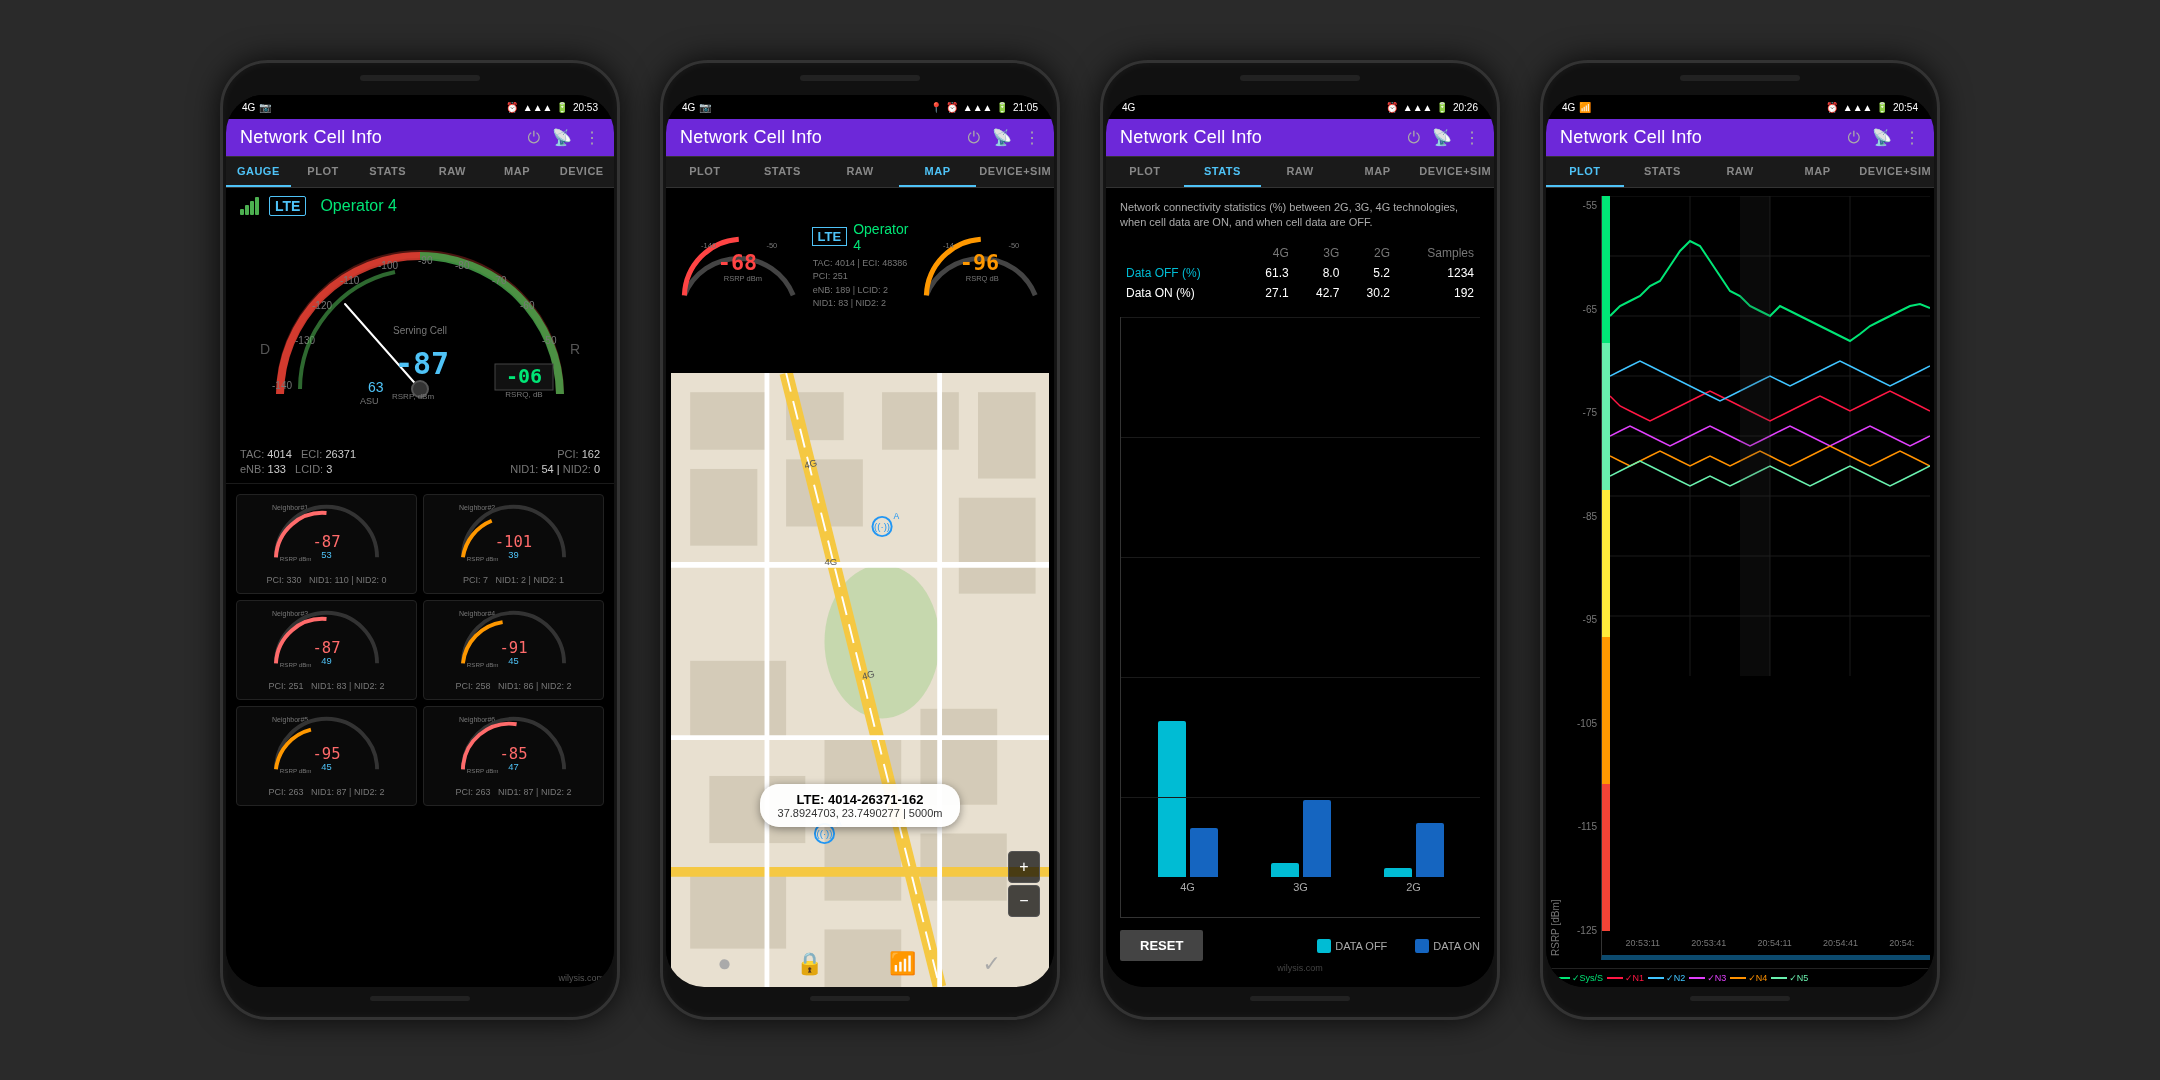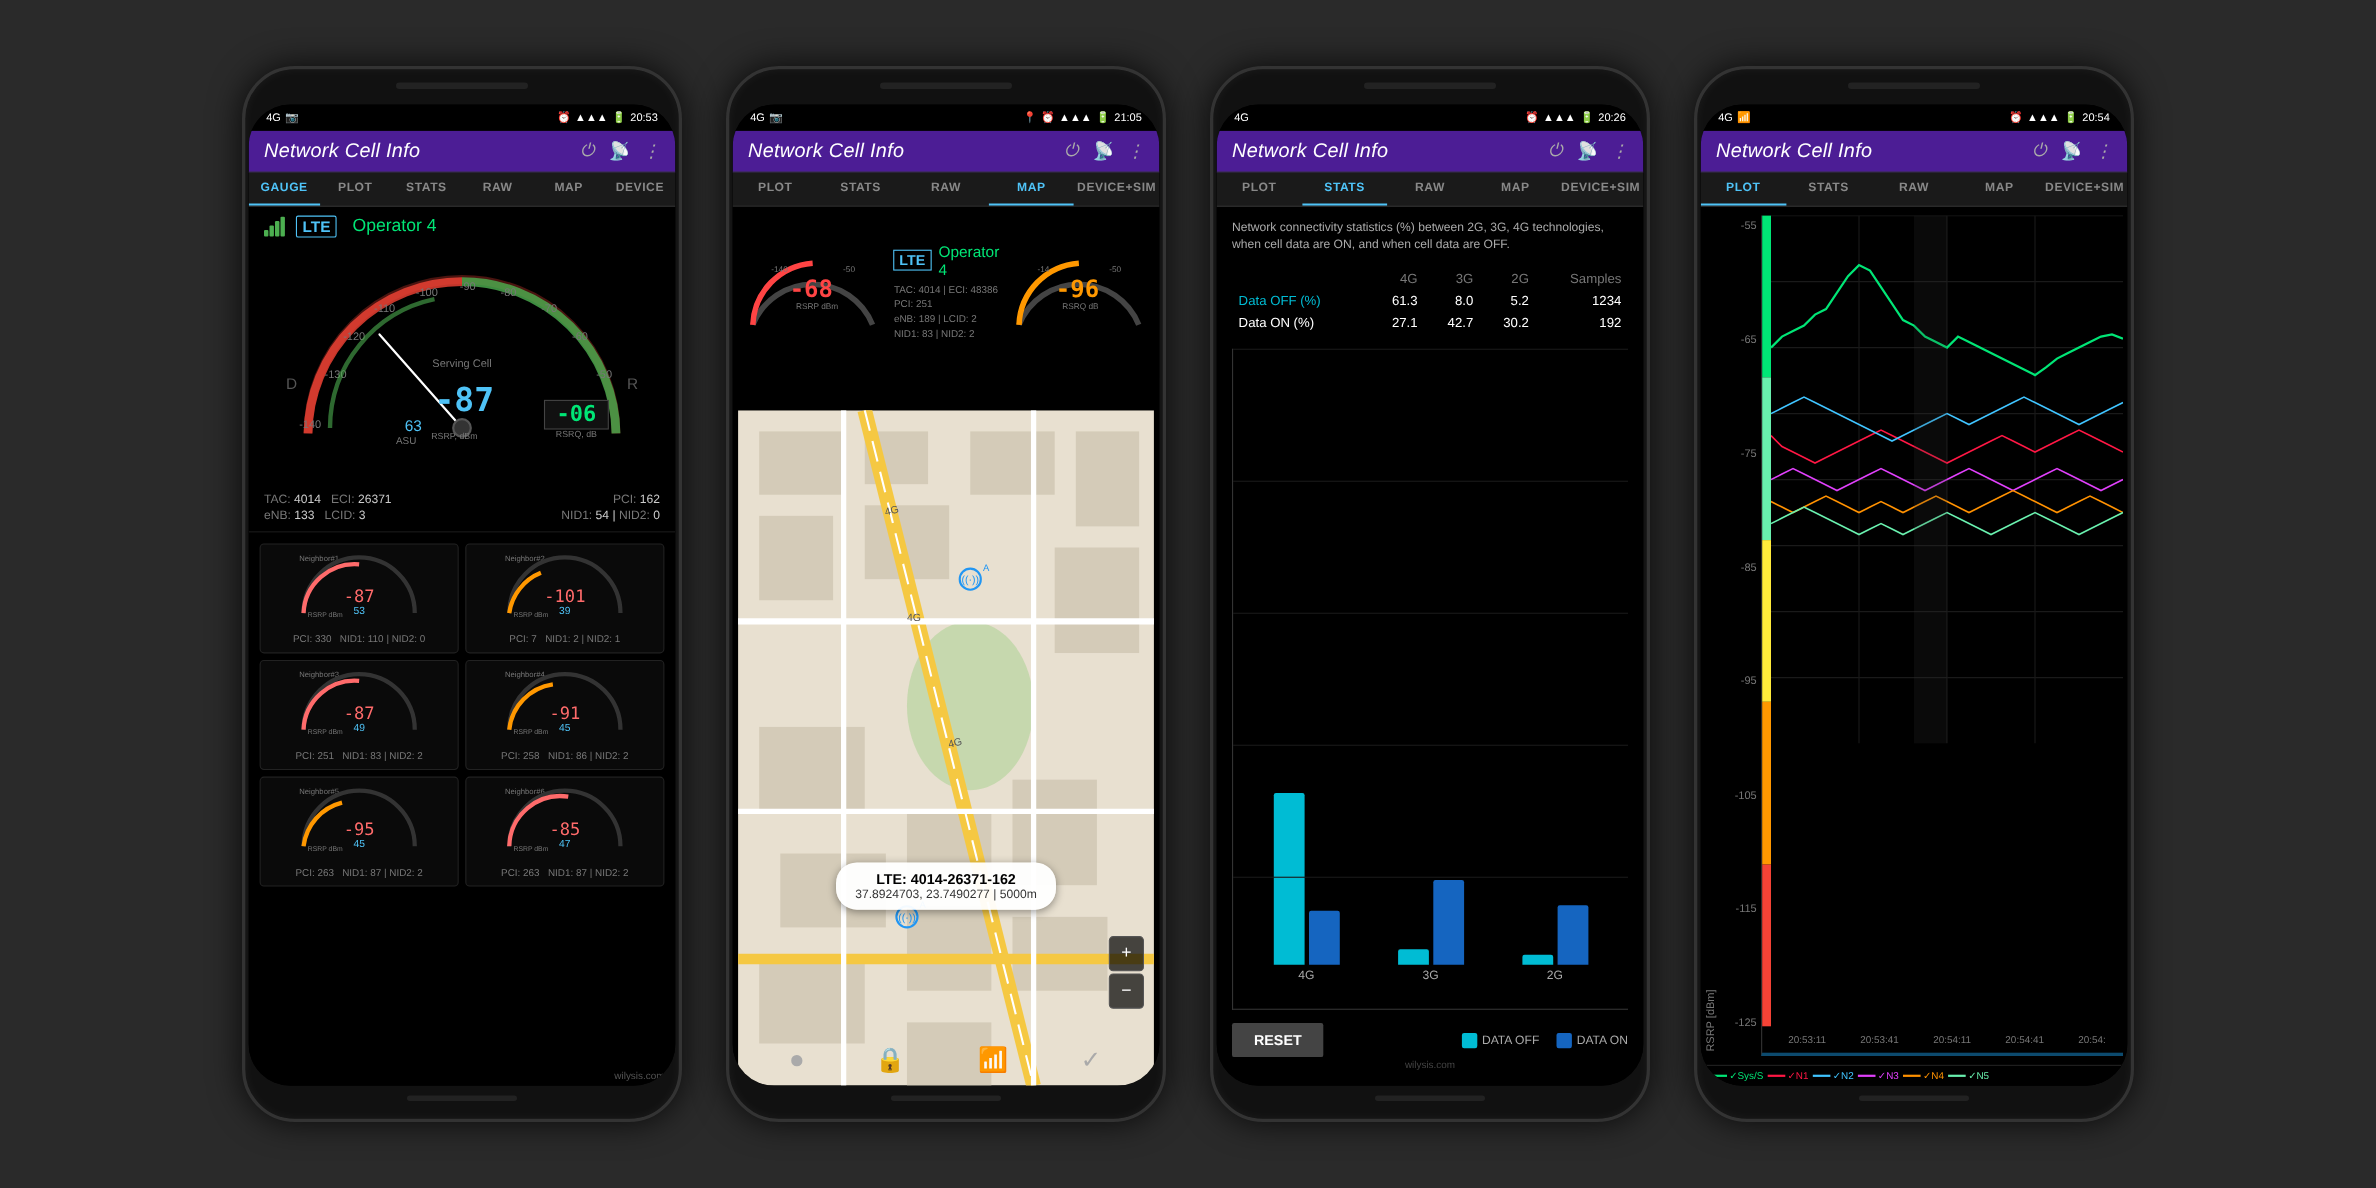--- a/index.html
+++ b/index.html
@@ -93,24 +93,23 @@
 
     .status-left { display: flex; gap: 4px; align-items: center; font-size: 10px; }
     .status-right { display: flex; gap: 4px; align-items: center; font-size: 10px; }
 
     
     .app-header {
       display: flex;
       justify-content: space-between;
       align-items: center;
       padding: 8px 14px;
-      background: #4c1d95;
+      background: #6d28d9;
       border-bottom: 1px solid #333;
       flex-shrink: 0;
-      font-style: italic;
     }
 
     .app-title {
       color: #fff;
       font-size: 18px;
       font-weight: 400;
       letter-spacing: 0.3px;
     }
 
     .header-icons {
@@ -359,21 +358,21 @@
       border: none;
       padding: 8px 20px;
       font-size: 13px;
       font-weight: bold;
       cursor: pointer;
       border-radius: 2px;
     }
 
     .checkbox-group {
       display: flex;
-      gap: 16px;
+      gap: 28px;
       align-items: center;
       font-size: 11px;
       color: #aaa;
       margin-left: 48px;
     }
 
     .checkbox-item { display: flex; align-items: center; gap: 4px; }
     .checkbox-box {
       width: 14px; height: 14px;
       border: 2px solid #00bcd4;
@@ -408,21 +407,21 @@
       padding-top: 4px;
       padding-bottom: 24px;
     }
 
     .y-plot-label { color: #777; font-size: 10px; }
 
     .plot-canvas {
       flex: 1;
       position: relative;
       border-left: 1px solid #333;
-      border-bottom: 3px solid #0c4a6e;
+      border-bottom: 5px solid #0c4a6e;
     }
 
     .signal-bar-left {
       position: absolute;
       left: 0;
       top: 0;
       bottom: 24px;
       width: 8px;
       display: flex;
       flex-direction: column;

